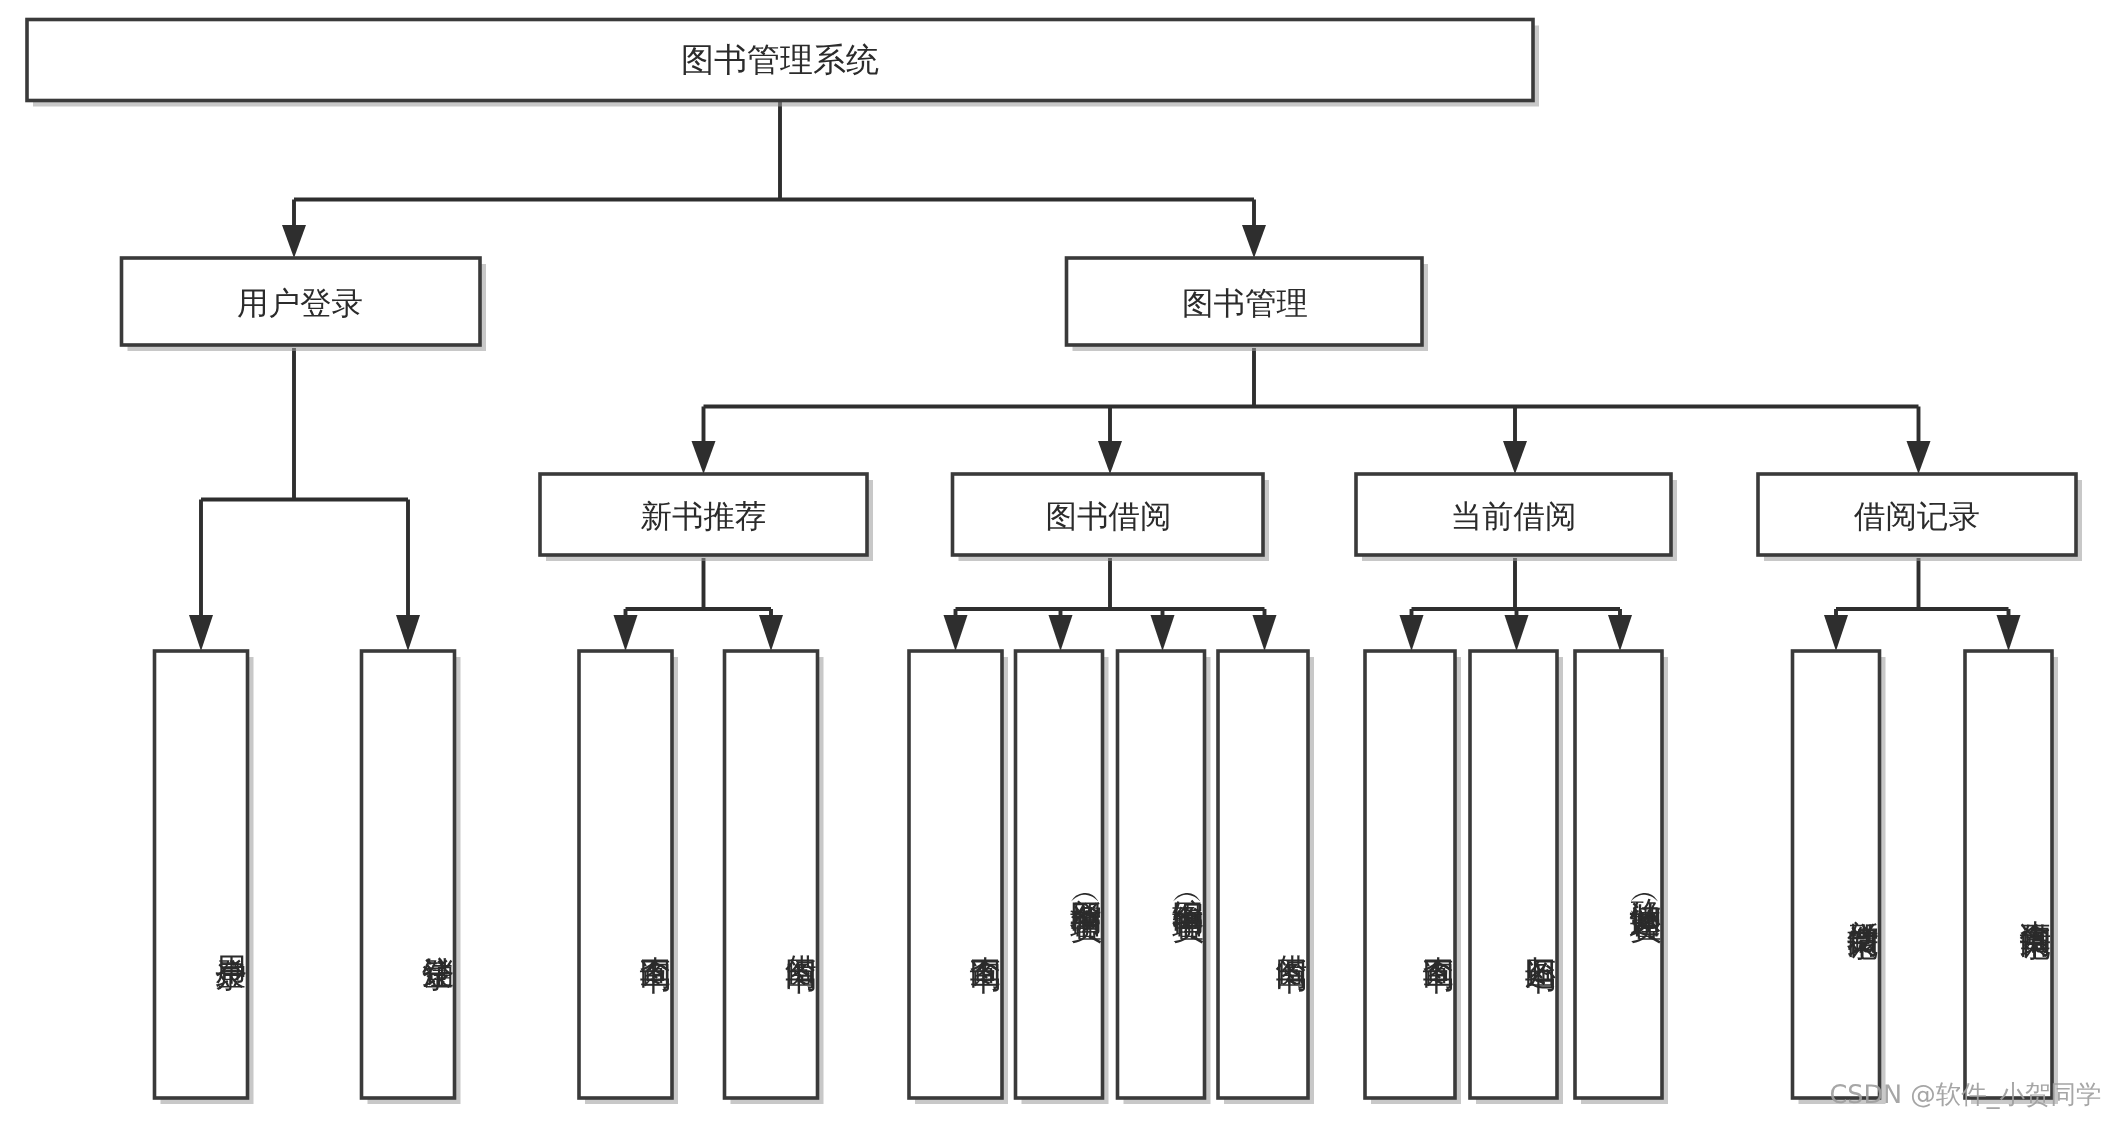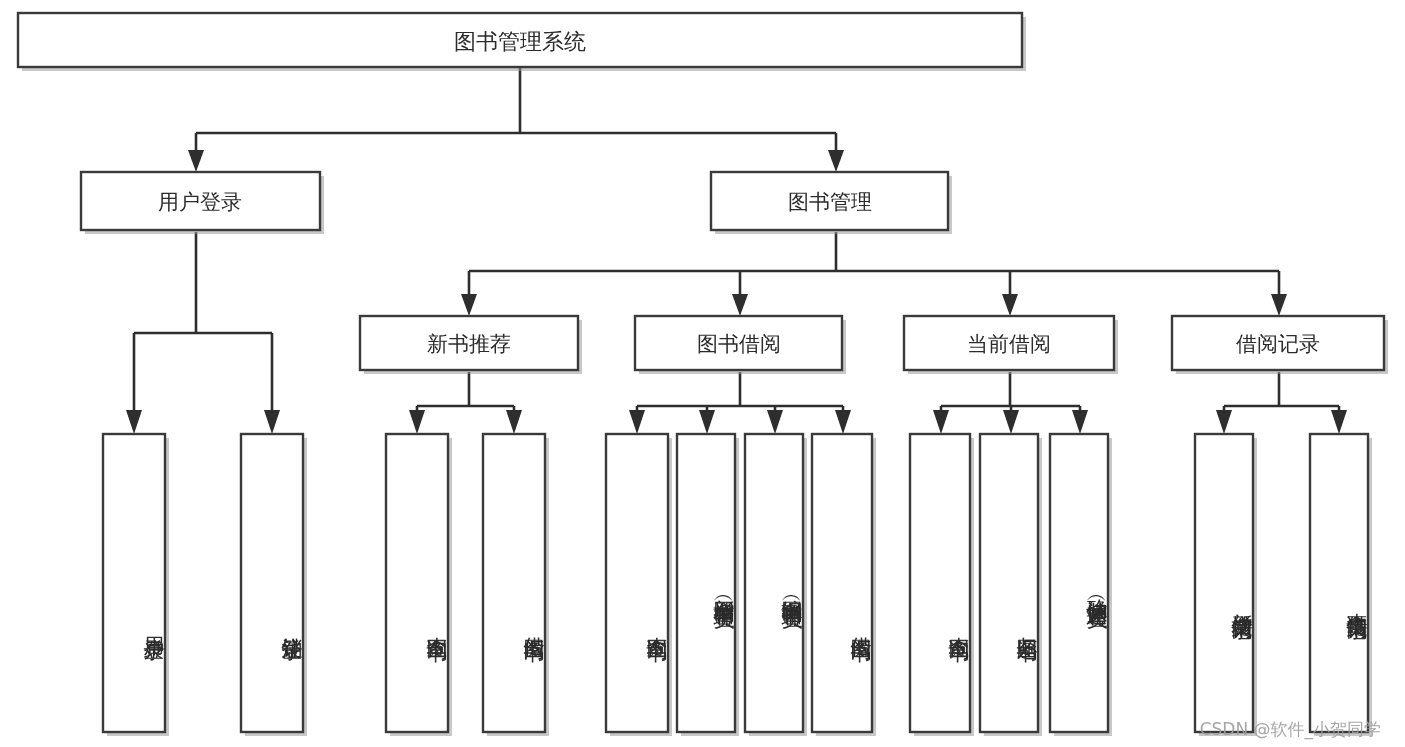--- a/index.html
+++ b/index.html
@@ -66,21 +66,21 @@
     color: #2b2b2b;
     letter-spacing: 1.5px;
     white-space: nowrap;
     display: flex;
     align-items: flex-start;
     justify-content: center;
     pointer-events: none;
   }
   .watermark {
     position: absolute;
-    right: 24px;
+    right: 4px;
     bottom: 6px;
     font-family: "DejaVu Sans", "Liberation Sans", sans-serif;
     font-size: 17px;
     color: #9f9f9f;
     opacity: 0.92;
     white-space: nowrap;
   }
 </style>
 </head>
 <body>

